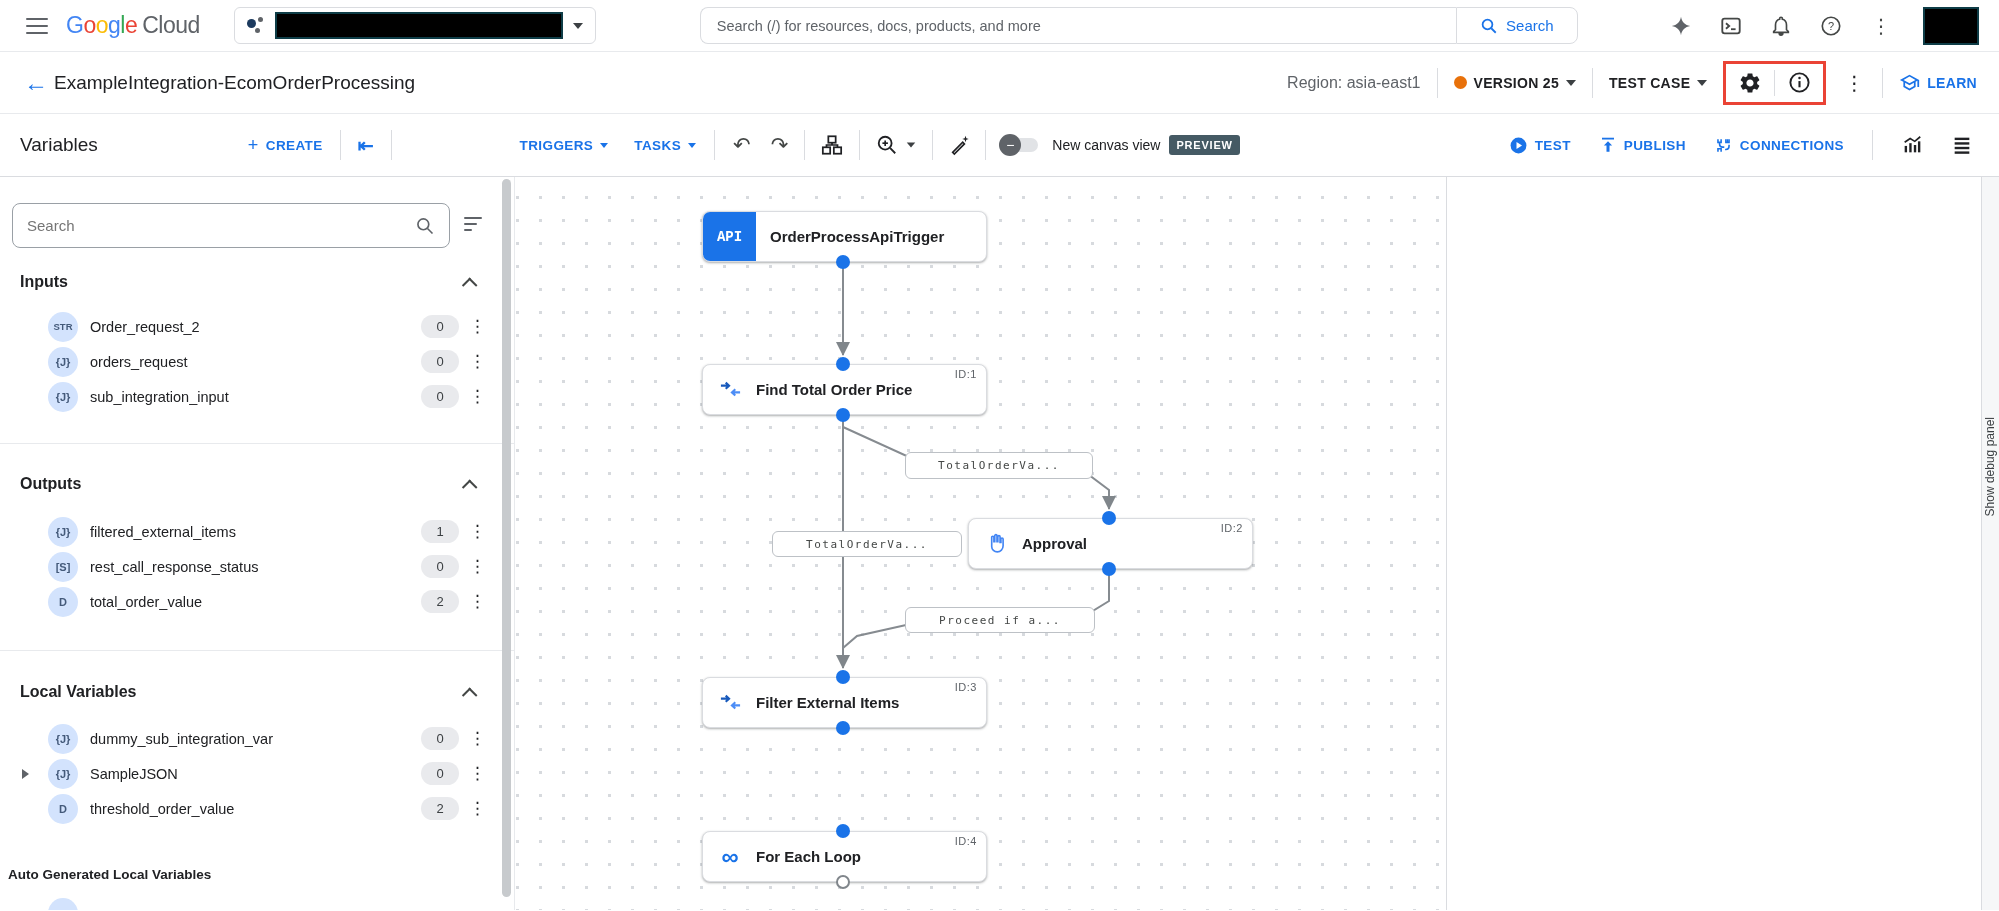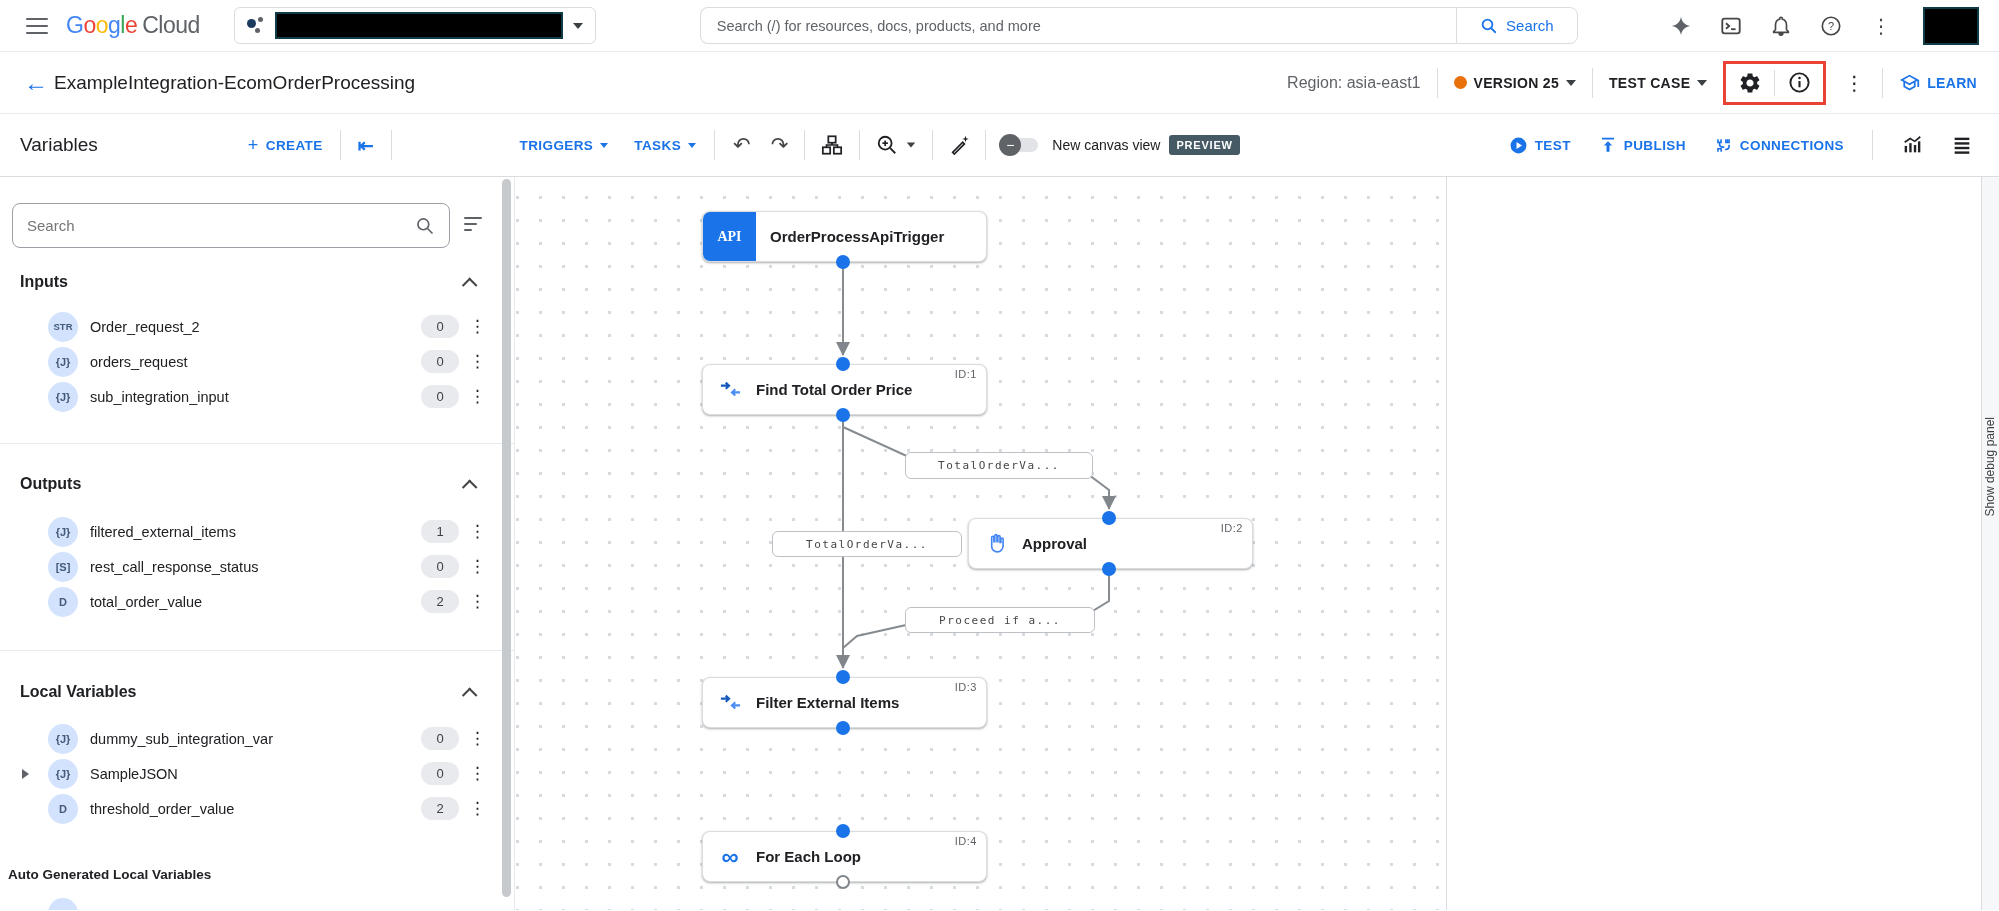--- a/index.html
+++ b/index.html
@@ -81,21 +81,21 @@
   
   .canvas { position:absolute; left:515px; top:0; width:932px; height:733px; border-right:1px solid #dadce0;
             background-color:#fff;
             background-image:radial-gradient(#d7dade 1.6px, transparent 1.7px);
             background-size:23px 23px; background-position:14px 9px; }
   .node { position:absolute; width:285px; height:51px; background:#fff; border:1px solid #dadce0; border-radius:8px;
           box-shadow:0 1px 2px rgba(60,64,67,.3), 0 1px 3px rgba(60,64,67,.15); display:flex; align-items:center; cursor:pointer; }
   .node-title { font-size:15px; font-weight:700; color:#202124; margin-left:14px; }
   .node-id { position:absolute; top:3px; right:9px; font-size:11px; color:#5f6368; letter-spacing:.5px; }
   .api-block { width:53px; height:100%; background:#1a73e8; border-radius:7px 0 0 7px; display:flex; align-items:center; justify-content:center;
-               color:#fff; font-family:Liberation Serif, serif; font-weight:700; font-size:14px;text-align:center; }
+               color:#fff; font-family:Liberation Mono, monospace; font-weight:700; font-size:14px;text-align:center; }
   .node-icon { margin-left:15px; display:flex; align-items:center; justify-content:center; width:24px; }
   .loop-glyph { color:#1a73e8; font-size:24px; font-weight:700; line-height:1; }
   .dot { position:absolute; width:14px; height:14px; border-radius:50%; background:#1a73e8; cursor:pointer; }
   .dot.open { background:#fff; border:2px solid #80868b; }
   .edge-label { position:absolute; background:#fff; border:1px solid #bdc1c6; border-radius:6px; display:flex; align-items:center; justify-content:center;
                 font-family:"DejaVu Sans Mono", monospace; font-size:11px; letter-spacing:1.5px; color:#444746; cursor:pointer; }
 
   
   .config { position:absolute; left:1447px; top:0; width:534px; height:733px; background:#fff; }
   .config-header { height:57px; display:flex; align-items:center; padding:0 22px 0 24px; border-bottom:1px solid #e8eaed; }

